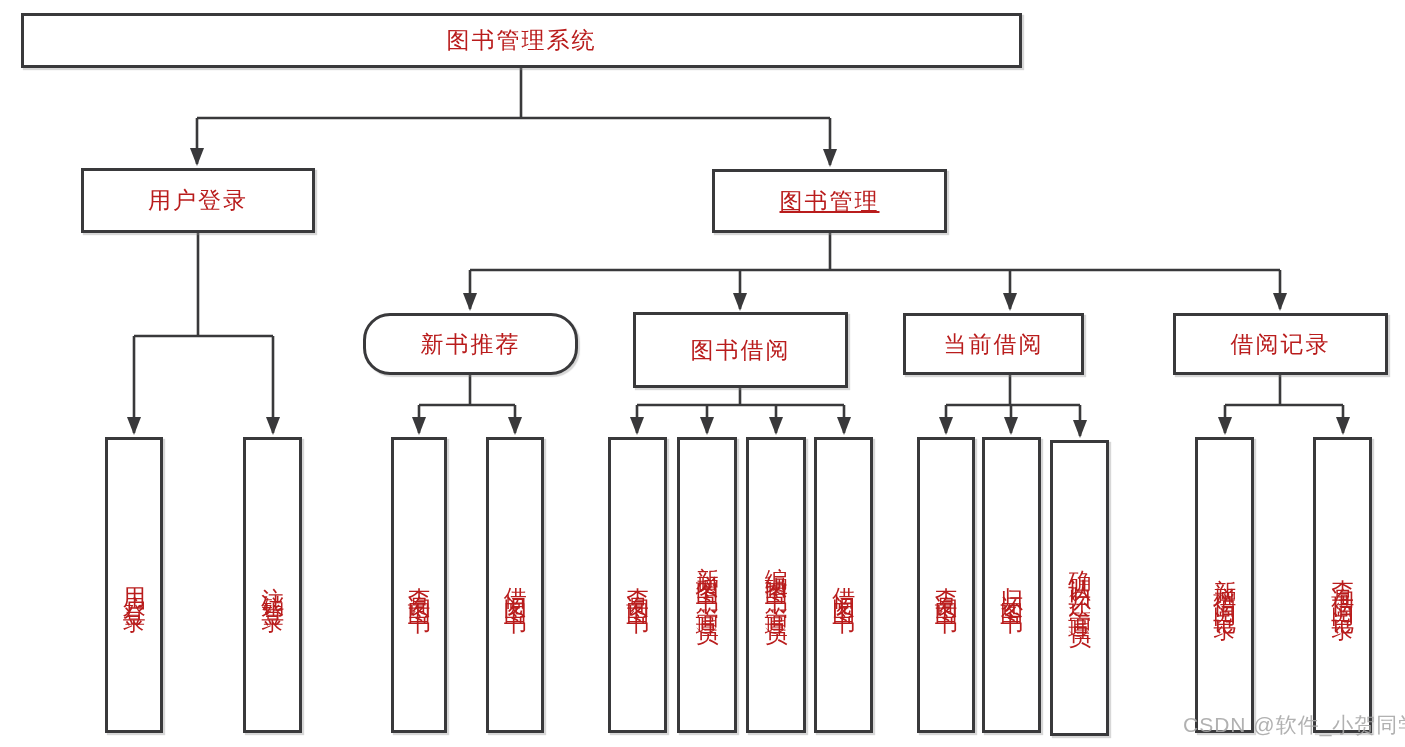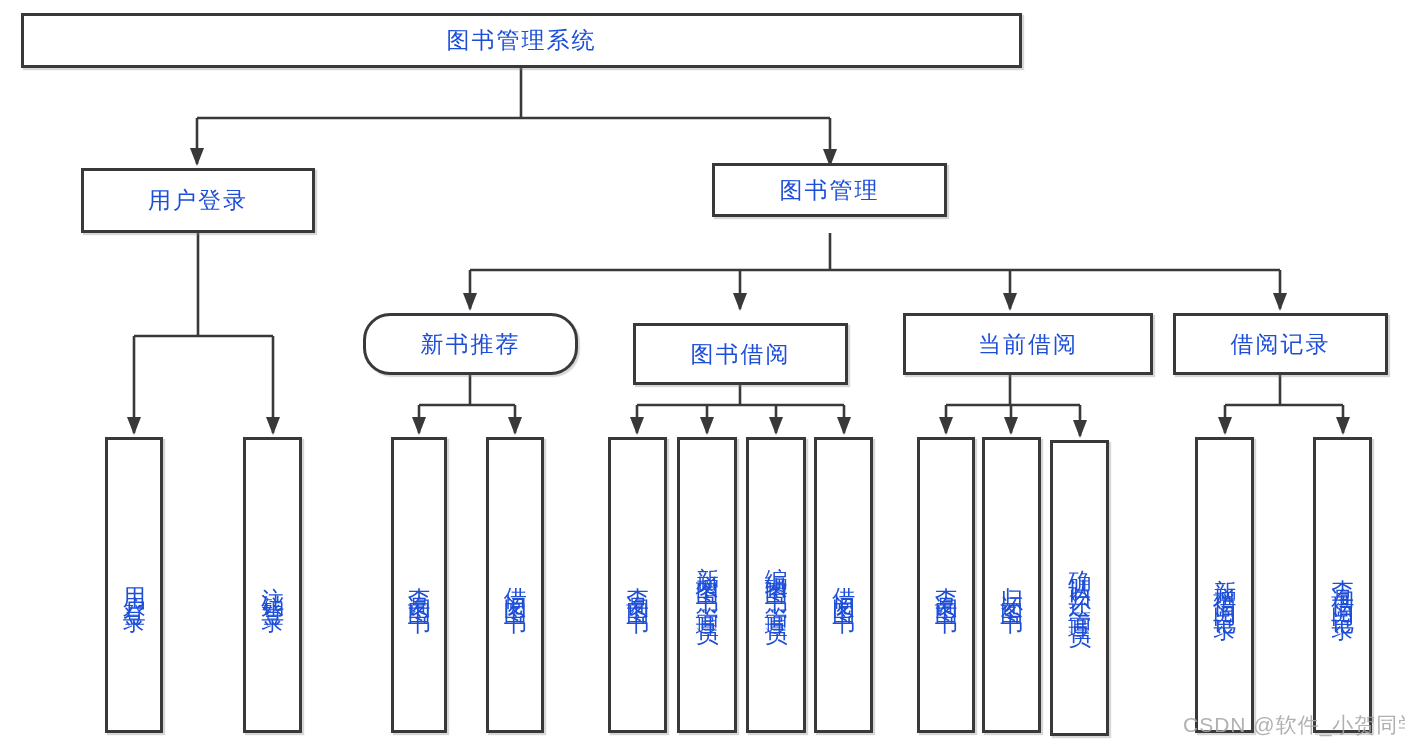--- a/index.html
+++ b/index.html
@@ -22,21 +22,21 @@
     z-index: 1;
   }
   .node {
     position: absolute;
     box-sizing: border-box;
     border: 3px solid #39393b;
     background: #ffffff;
     display: flex;
     align-items: center;
     justify-content: center;
-    color: #1d4ed8;
+    color: #b91c1c;
     z-index: 2;
     box-shadow: 2px 2px 1px rgba(140,140,140,0.35);
   }
   .hnode {
     font-size: 23px;
     letter-spacing: 2px;
     white-space: nowrap;
   }
   .vnode .vtext {
     writing-mode: vertical-rl;
@@ -114,31 +114,31 @@
     </g>
   </svg>
 
   <div class="node hnode" style="left:21px; top:13px; width:1001px; height:55px;">
     <span>图书管理系统</span>
   </div>
 
   <div class="node hnode" style="left:81px; top:168px; width:234px; height:65px;">
     <span>用户登录</span>
   </div>
-  <div class="node hnode" style="left:712px; top:163px; width:235px; height:54px;">
+  <div class="node hnode" style="left:712px; top:169px; width:235px; height:64px;text-decoration:underline;">
     <span>图书管理</span>
   </div>
 
   <div class="node hnode" style="left:363px; top:313px; width:215px; height:62px;border-radius:27px;">
     <span>新书推荐</span>
   </div>
-  <div class="node hnode" style="left:633px; top:323px; width:215px; height:62px;">
+  <div class="node hnode" style="left:633px; top:312px; width:215px; height:76px;">
     <span>图书借阅</span>
   </div>
-  <div class="node hnode" style="left:903px; top:313px; width:250px; height:62px;">
+  <div class="node hnode" style="left:903px; top:313px; width:181px; height:62px;">
     <span>当前借阅</span>
   </div>
   <div class="node hnode" style="left:1173px; top:313px; width:215px; height:62px;">
     <span>借阅记录</span>
   </div>
 
   <div class="node vnode leaf" style="left:105px; width:58px;">
     <span class="vtext">用户登录</span>
   </div>
   <div class="node vnode leaf" style="left:243px;">

